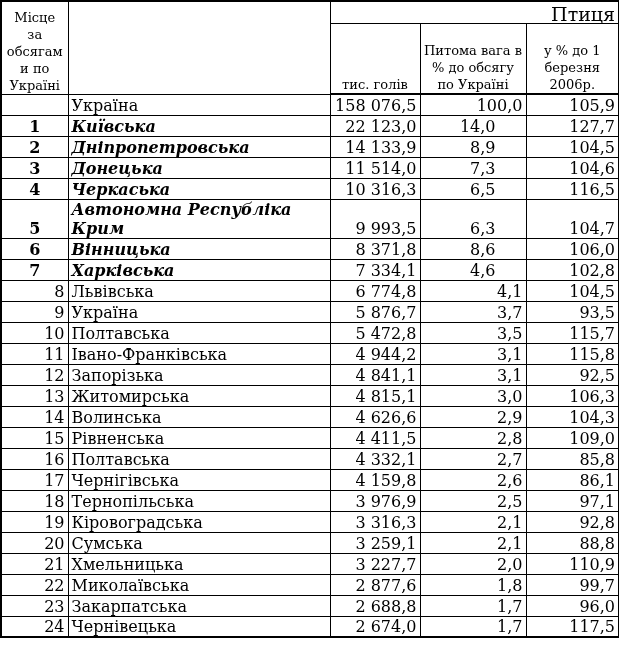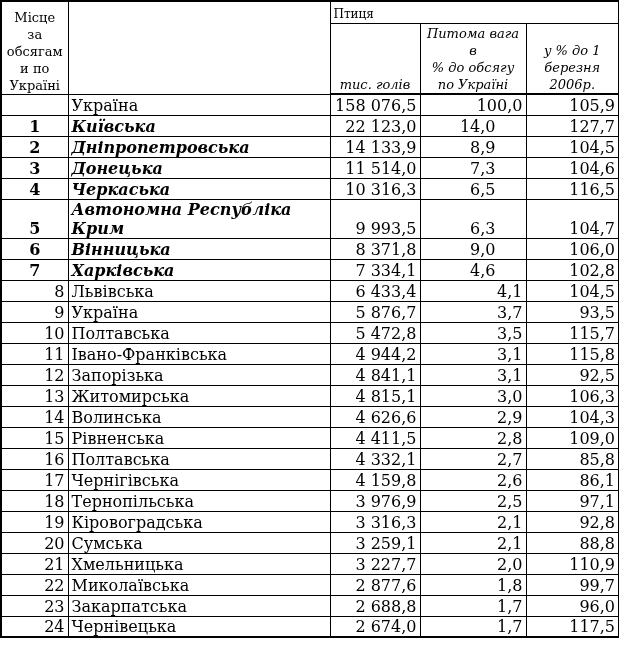--- a/index.html
+++ b/index.html
@@ -29,32 +29,32 @@
     overflow: hidden;
   }
   
   thead th {
     font-weight: normal;
     font-size: 13px;
     line-height: 17px;
   }
   thead tr.group-row { height: 22px; }
   thead tr.sub-row { height: 71px; }
-  thead tr.sub-row th { border-bottom: 2px solid #000000; font-style: italic; }
+  thead tr.sub-row th { border-bottom: 2px solid #000000; }
   th.rank-h {
     vertical-align: middle;
     text-align: center;
     white-space: pre-line;
     border-bottom: 2px solid #000000;
   }
   th.region-h { border-bottom: 2px solid #000000; }
   th.group-h {
-    text-align: left;
+    text-align: right;
     vertical-align: middle;
-    font-size: 12px;
+    font-size: 19px;
   }
   th.sub {
     text-align: center;
     vertical-align: bottom;
     white-space: pre-line;
     padding-bottom: 2px;
   }
   th.heads-h { vertical-align: bottom; }
   
   tbody td {
@@ -143,34 +143,34 @@
           <td class="rank">5</td>
           <td class="region">Автономна Республіка Крим</td>
           <td class="num heads">9 993,5</td>
           <td class="num share">6,3</td>
           <td class="num pct">104,7</td>
         </tr>
         <tr class="data top">
           <td class="rank">6</td>
           <td class="region">Вінницька</td>
           <td class="num heads">8 371,8</td>
-          <td class="num share">9,0</td>
+          <td class="num share">8,6</td>
           <td class="num pct">106,0</td>
         </tr>
         <tr class="data top">
           <td class="rank">7</td>
           <td class="region">Харківська</td>
           <td class="num heads">7 334,1</td>
           <td class="num share">4,6</td>
           <td class="num pct">102,8</td>
         </tr>
         <tr class="data normal">
           <td class="rank">8</td>
           <td class="region">Львівська</td>
-          <td class="num heads">6 433,4</td>
+          <td class="num heads">6 774,8</td>
           <td class="num share">4,1</td>
           <td class="num pct">104,5</td>
         </tr>
         <tr class="data normal">
           <td class="rank">9</td>
           <td class="region">Україна</td>
           <td class="num heads">5 876,7</td>
           <td class="num share">3,7</td>
           <td class="num pct">93,5</td>
         </tr>

